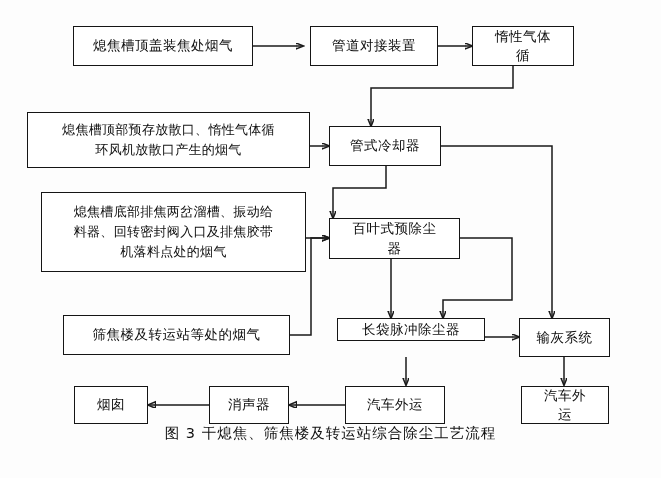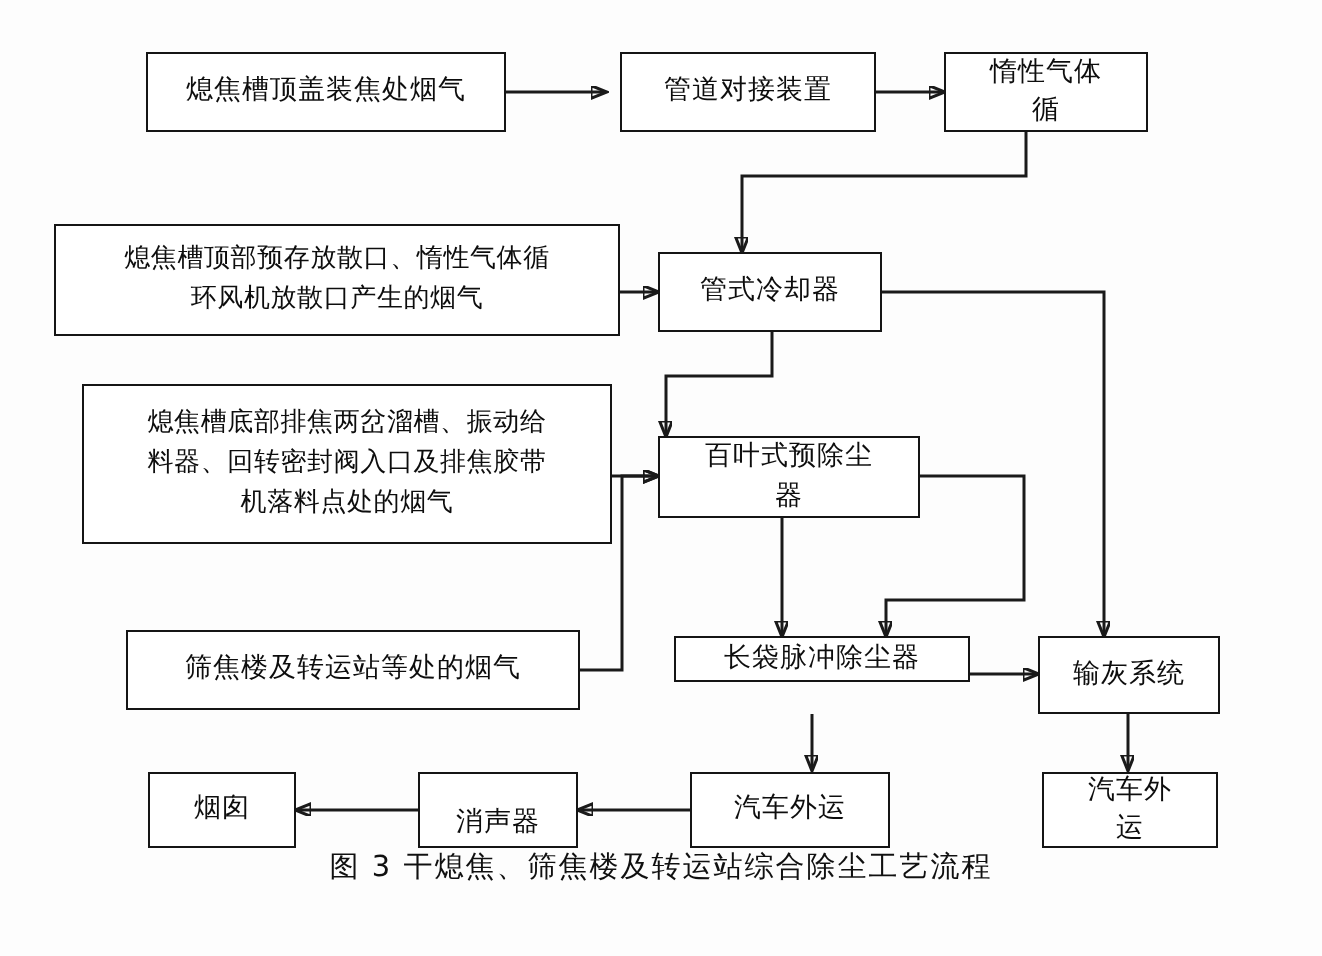--- a/index.html
+++ b/index.html
@@ -136,21 +136,21 @@
   </div>
 
   <div class="node s14" style="left:519px;top:318px;width:91px;height:39px;">
     <span>输灰系统</span>
   </div>
 
   <div class="node s14" style="left:74px;top:386px;width:74px;height:38px;">
     <span>烟囱</span>
   </div>
 
-  <div class="node s14" style="left:209px;top:386px;width:80px;height:38px;align-items:flex-end;">
+  <div class="node s14" style="left:209px;top:386px;width:80px;height:38px;">
     <span>消声器</span>
   </div>
 
   <div class="node s14" style="left:345px;top:386px;width:100px;height:38px;">
     <span>汽车外运</span>
   </div>
 
   <div class="node s14" style="left:521px;top:386px;width:88px;height:38px;">
     <span>汽车外运</span>
   </div>

